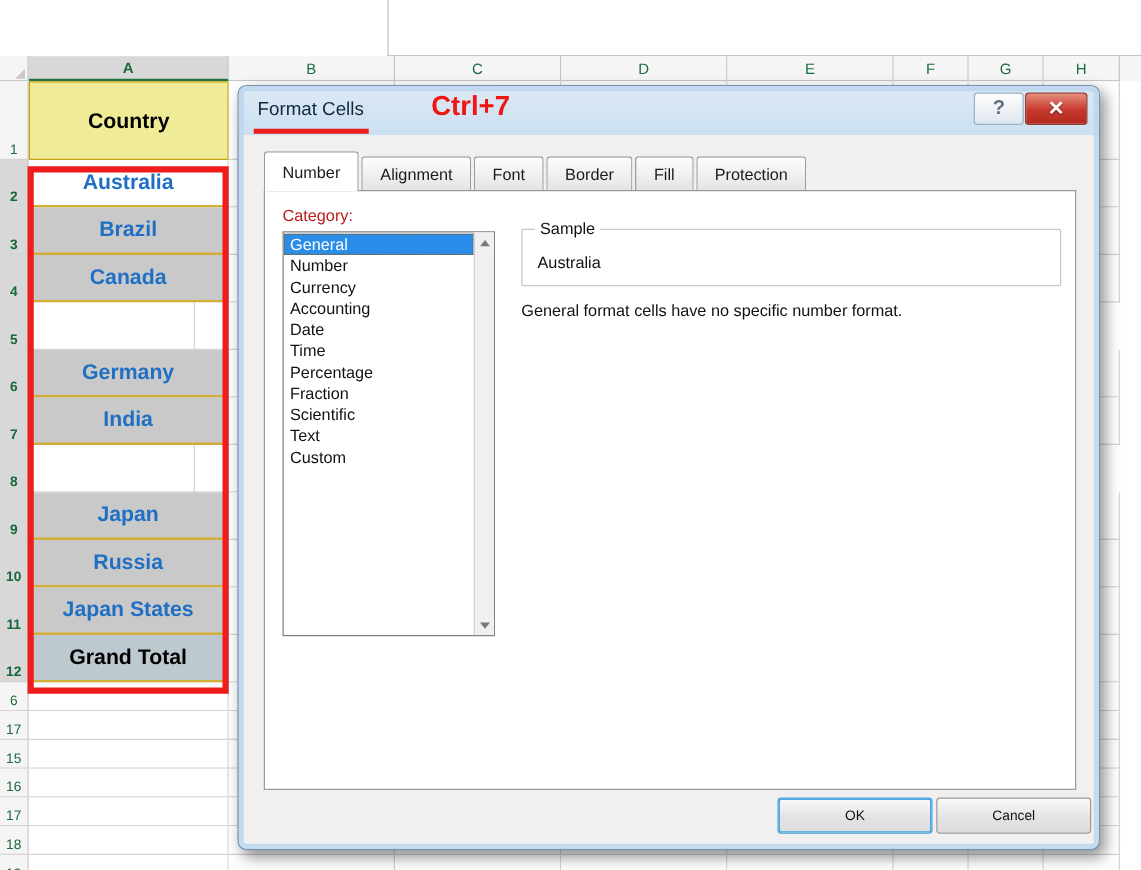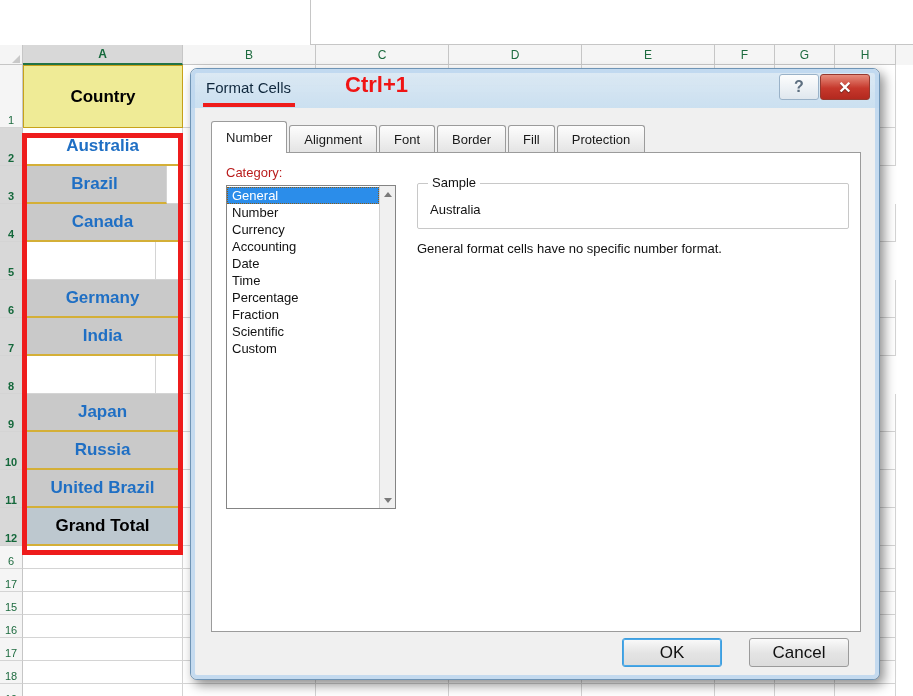--- a/index.html
+++ b/index.html
@@ -155,24 +155,24 @@
   }
   .group-legend {
     position:absolute; left:10px; top:-9px; background:#fff; padding:0 4px;
     font-size:13px; color:#111;
   }
   .sample-val { position:absolute; left:12px; top:18px; font-size:13px; color:#111; }
   .desc-text { position:absolute; left:205px; top:88px; font-size:13px; color:#111; }
 
   .btn-row { position:absolute; left:0; top:530px; width:682px; height:38px; }
   .dbtn {
-    position:absolute; width:100px; height:29px;
+    position:absolute; width:124px; height:29px;
     border:1px solid #9b9b9b; border-radius:3px;
     background: linear-gradient(to bottom,#fafafa,#e4e4e4 52%,#dcdcdc);
-    font-size:17px; color:#111;
+    font-size:11px; color:#111;
     display:flex; align-items:center; justify-content:center;text-align:center;
   }
   .dbtn.ok { left:427px; border:1px solid #3e9ede; box-shadow: 0 0 0 1px #4aa8e8 inset; }
   .dbtn.cancel { left:554px; }
 </style>
 </head>
 <body>
 
 <div id="root">
 
@@ -231,21 +231,21 @@
           <div class="cell acell white" style="width: 160px;">Australia</div>
           <div class="cell" style="width: 133px;"></div>
           <div class="cell" style="width: 133px;"></div>
           <div class="cell" style="width: 133px;"></div>
           <div class="cell" style="width: 133px;"></div>
           <div class="cell" style="width: 60px;"></div>
           <div class="cell" style="width: 60px;"></div>
           <div class="cell" style="width: 61px;"></div>
         </div>
         <div class="gridrow" style="height: 38px;">
-          <div class="cell acell gray" style="width: 144px;">Brazil</div>
+          <div class="cell acell gray" style="width: 160px;">Brazil</div>
           <div class="cell" style="width: 133px;"></div>
           <div class="cell" style="width: 133px;"></div>
           <div class="cell" style="width: 133px;"></div>
           <div class="cell" style="width: 133px;"></div>
           <div class="cell" style="width: 60px;"></div>
           <div class="cell" style="width: 60px;"></div>
           <div class="cell" style="width: 61px;"></div>
         </div>
         <div class="gridrow" style="height: 38px;">
           <div class="cell acell gray" style="width: 160px;">Canada</div>
@@ -309,21 +309,21 @@
           <div class="cell acell gray" style="width: 160px;">Russia</div>
           <div class="cell" style="width: 133px;"></div>
           <div class="cell" style="width: 133px;"></div>
           <div class="cell" style="width: 133px;"></div>
           <div class="cell" style="width: 133px;"></div>
           <div class="cell" style="width: 60px;"></div>
           <div class="cell" style="width: 60px;"></div>
           <div class="cell" style="width: 61px;"></div>
         </div>
         <div class="gridrow" style="height: 38px;">
-          <div class="cell acell gray" style="width: 160px;">United Brazil</div>
+          <div class="cell acell gray" style="width: 160px;">Japan States</div>
           <div class="cell" style="width: 133px;"></div>
           <div class="cell" style="width: 133px;"></div>
           <div class="cell" style="width: 133px;"></div>
           <div class="cell" style="width: 133px;"></div>
           <div class="cell" style="width: 60px;"></div>
           <div class="cell" style="width: 60px;"></div>
           <div class="cell" style="width: 61px;"></div>
         </div>
         <div class="gridrow" style="height: 38px;">
           <div class="cell acell total" style="width: 160px;">Grand Total</div>
@@ -442,20 +442,21 @@
           <div class="list-inner" id="catlist">
               <div class="list-item selected">General</div>
               <div class="list-item">Number</div>
               <div class="list-item">Currency</div>
               <div class="list-item">Accounting</div>
               <div class="list-item">Date</div>
               <div class="list-item">Time</div>
               <div class="list-item">Percentage</div>
               <div class="list-item">Fraction</div>
               <div class="list-item">Scientific</div>
+              <div class="list-item">Text</div>
               <div class="list-item">Custom</div>
             </div>
           <div class="sbar">
             <div class="sbar-btn">
                 <i class="arrow-up"></i>
               </div>
             <div class="sbar-btn">
                 <i class="arrow-dn"></i>
               </div>
           </div>
@@ -471,15 +472,15 @@
 
       <div class="btn-row">
         <div class="dbtn ok">OK</div>
         <div class="dbtn cancel">Cancel</div>
       </div>
 
     </div>
     <div class="dlg-frame"></div>
   </div>
 
-  <div class="ctrl1">Ctrl+1</div>
+  <div class="ctrl1">Ctrl+7</div>
 
 </div>
 
 </body></html>

